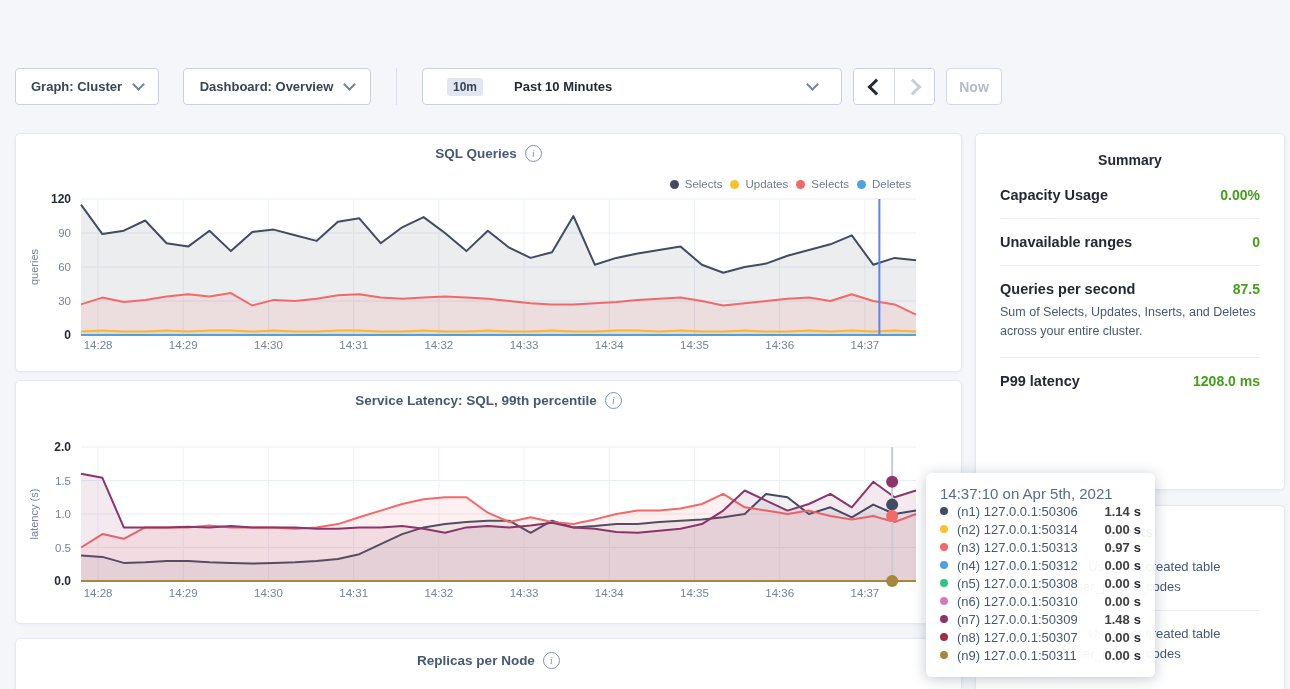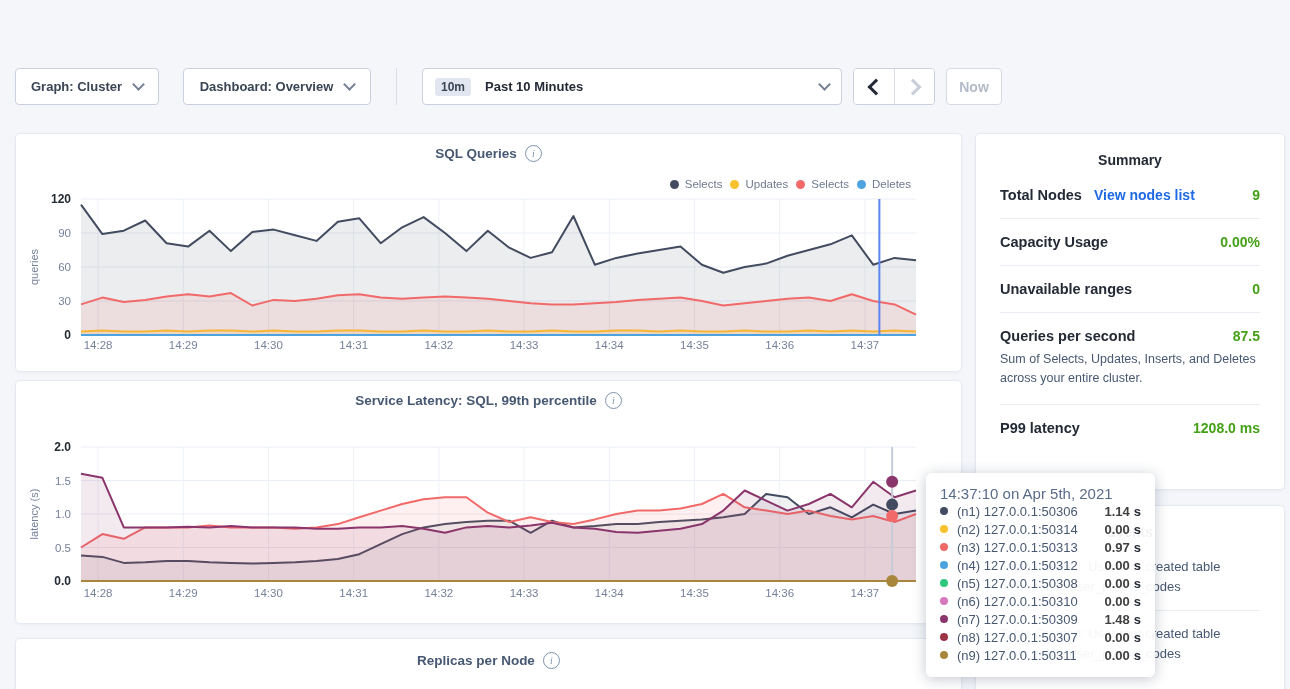--- a/index.html
+++ b/index.html
@@ -14,21 +14,21 @@
 
   
   .toolbar{position:absolute;left:15px;top:68px;height:37px;display:flex;align-items:stretch}
   .dd{display:flex;align-items:center;justify-content:center;gap:12px;background:#fff;
       border:1px solid #CBD0DD;border-radius:4px;font-size:13px;font-weight:700;color:#394455;
       height:37px;cursor:pointer;font-family:inherit;box-sizing:border-box;padding:0 14px}
   #dd-graph{width:144px}
   #dd-dashboard{width:188px;margin-left:24px}
   .vdiv{width:1px;background:#D8DDE7;margin:0 25px}
   .timesel{width:420px;display:flex;align-items:center;background:#fff;border:1px solid #CBD0DD;
-      border-radius:4px;padding:0 12px;gap:14px;cursor:pointer;box-sizing:border-box}
+      border-radius:4px;padding:0 24px;gap:31px;cursor:pointer;box-sizing:border-box}
   .badge{background:#E2E6F0;border-radius:3px;font-size:12px;font-weight:700;color:#394455;padding:2px 6px}
   .tlabel{font-size:13px;font-weight:700;color:#242A35}
   .chev-down{width:7px;height:7px;border-right:2px solid #768096;border-bottom:2px solid #768096;
       transform:rotate(45deg);display:inline-block;margin-top:-4px}
   .timesel .chev-down{margin-left:auto}
   .navgroup{display:flex;margin-left:11px;border:1px solid #CBD0DD;border-radius:4px;background:#fff;overflow:hidden}
   .navgroup button{width:40px;border:none;background:#fff;display:flex;align-items:center;justify-content:center;cursor:pointer;padding:0}
   .navgroup button + button{border-left:1px solid #D8DDE7}
   .chev-left{width:9px;height:9px;border-left:3px solid #242A35;border-bottom:3px solid #242A35;transform:rotate(45deg);display:inline-block;margin-left:3px}
   .chev-right{width:9px;height:9px;border-right:3px solid #C9CEDA;border-top:3px solid #C9CEDA;transform:rotate(45deg);display:inline-block;margin-right:3px}
@@ -240,27 +240,20 @@
       <span class="chart-title">Replicas per Node</span>
       <span class="info-icon">i</span>
     </div>
   </section>
 
   <aside class="sidecard" id="summary-card">
     <div class="card-title">Summary</div>
     <div id="summary-rows">
         <div class="sum-row">
           <div class="sum-line">
-            <span class="sum-label">Total Nodes</span>
-            <span class="sum-link">View nodes list</span>
-            <span class="sum-value">9</span>
-          </div>
-        </div>
-        <div class="sum-row">
-          <div class="sum-line">
             <span class="sum-label">Capacity Usage</span>
             <span class="sum-value">0.00%</span>
           </div>
         </div>
         <div class="sum-row">
           <div class="sum-line">
             <span class="sum-label">Unavailable ranges</span>
             <span class="sum-value">0</span>
           </div>
         </div>

